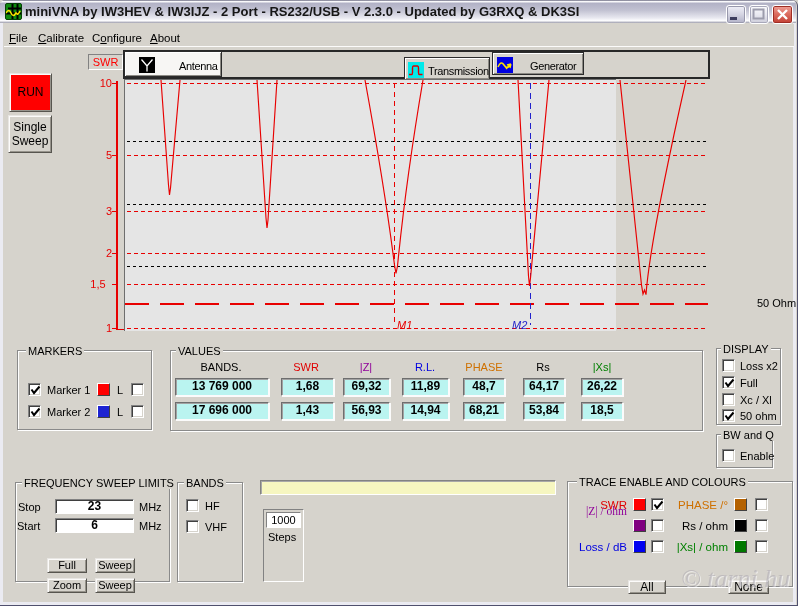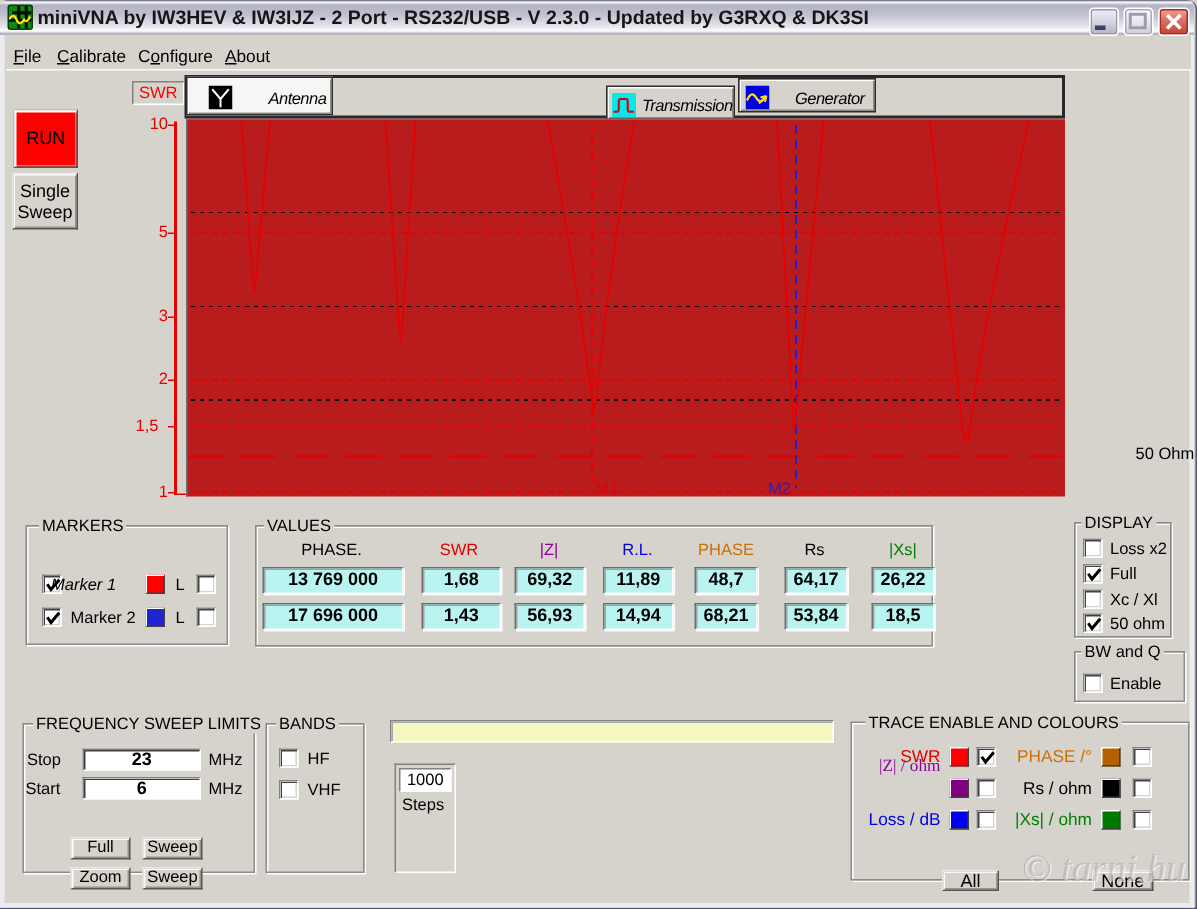--- a/index.html
+++ b/index.html
@@ -67,21 +67,21 @@
 <div class="abs btn" style="left:9px; top:57px; width:43px; height:39px; background:#ff0000;">
   <div style="text-align:center; margin-top:11px; font-size:12px; color:#000;">RUN</div>
 </div>
 <div class="abs btn" style="left:8px; top:99px; width:44px; height:38px;">
   <div style="text-align:center; margin-top:4px; font-size:12px; line-height:14px;">Single<br>Sweep</div>
 </div>
 
 <div class="abs" style="left:88px; top:54px; width:35px; height:16px; border:1px solid; border-color:#828282 #fff #fff #828282; color:#f00; text-align:center; line-height:14px;">SWR</div>
 
 <div class="abs" style="left:123px; top:50px; width:587px; height:29px; border:2px solid #282828; background:#d6d3cc;"></div>
-<div id="tabs" class="abs" style="left:124px; top:51px; width:586px; height:28px;font-style:italic;">
+<div id="tabs" class="abs" style="left:124px; top:51px; width:586px; height:28px;">
     <div class="abs" style="left: 0px; top: 0px; width: 98px; height: 26px; border: 1px solid rgb(44, 44, 44); background: rgb(247, 246, 244); box-shadow: rgb(255, 255, 255) 1px 1px 0px inset, rgb(140, 138, 132) -1px -1px 0px inset;">
       <div style="position:absolute;left:14px;top:5px;width:16px;height:16px;"><svg width="16" height="16">
           <rect width="16" height="16" fill="#000"></rect>
           <path d="M2.5,2.5 L8,9 L13.5,2.5 M8,8.5 V14.5" stroke="#fff" stroke-width="1.3" fill="none"></path>
         </svg></div>
       <div style="position:absolute;left:54px;top:8px;white-space:nowrap;font-size:11px;letter-spacing:-0.35px;">Antenna</div>
     </div>
     <div class="abs" style="left: 280px; top: 6px; width: 86px; height: 23px; border: 1px solid rgb(44, 44, 44); background: rgb(214, 211, 204); box-shadow: rgb(255, 255, 255) 1px 1px 0px inset, rgb(140, 138, 132) -1px -1px 0px inset; text-align: right;">
       <div style="position:absolute;left:3px;top:4px;width:16px;height:16px;"><svg width="16" height="16">
           <rect width="16" height="16" fill="#00eaea"></rect>
@@ -92,21 +92,21 @@
     <div class="abs" style="left: 368px; top: 1px; width: 92px; height: 23px; border: 1px solid rgb(44, 44, 44); background: rgb(214, 211, 204); box-shadow: rgb(255, 255, 255) 1px 1px 0px inset, rgb(140, 138, 132) -1px -1px 0px inset;">
       <div style="position:absolute;left:4px;top:4px;width:16px;height:16px;"><svg width="16" height="16">
           <rect width="16" height="16" fill="#0000e0"></rect>
           <path d="M1,10 Q4,3 7,8 T13,8" stroke="#ffe400" stroke-width="1.5" fill="none"></path>
           <path d="M9,12 L14,7 M14,7 l-4,1 M14,7 l-1,4" stroke="#ffe400" stroke-width="1.3" fill="none"></path>
         </svg></div>
       <div style="position:absolute;left:37px;top:7px;white-space:nowrap;font-size:11px;letter-spacing:-0.35px;">Generator</div>
     </div>
   </div>
 
-<div class="abs" style="left:124px; top:79px; width:586px; height:252px; background:#b91c1c; border-top:1px solid #6e6e6e; border-left:1px solid #6e6e6e;">
+<div class="abs" style="left:124px; top:79px; width:492px; height:252px; background:#e5e5e5; border-top:1px solid #6e6e6e; border-left:1px solid #6e6e6e;font-style:italic;">
   <svg id="chart" width="584" height="250" style="position:absolute; left:0; top:0;">
       <line x1="2" y1="3.5" x2="583" y2="3.5" stroke="#e80000" stroke-width="1" shape-rendering="crispEdges" stroke-dasharray="4,3"></line>
       <line x1="2" y1="75.2" x2="583" y2="75.2" stroke="#e80000" stroke-width="1" shape-rendering="crispEdges" stroke-dasharray="4,3"></line>
       <line x1="2" y1="131.8" x2="583" y2="131.8" stroke="#e80000" stroke-width="1" shape-rendering="crispEdges" stroke-dasharray="4,3"></line>
       <line x1="2" y1="173.2" x2="583" y2="173.2" stroke="#e80000" stroke-width="1" shape-rendering="crispEdges" stroke-dasharray="4,3"></line>
       <line x1="2" y1="204.4" x2="583" y2="204.4" stroke="#e80000" stroke-width="1" shape-rendering="crispEdges" stroke-dasharray="4,3"></line>
       <line x1="2" y1="248.1" x2="583" y2="248.1" stroke="#e80000" stroke-width="1" shape-rendering="crispEdges" stroke-dasharray="4,3"></line>
       <line x1="2" y1="61.8" x2="583" y2="61.8" stroke="#000" stroke-width="1" shape-rendering="crispEdges" stroke-dasharray="3,3"></line>
       <line x1="2" y1="124.2" x2="583" y2="124.2" stroke="#000" stroke-width="1" shape-rendering="crispEdges" stroke-dasharray="3,3"></line>
       <line x1="2" y1="186.6" x2="583" y2="186.6" stroke="#000" stroke-width="1" shape-rendering="crispEdges" stroke-dasharray="3,3"></line>
@@ -144,39 +144,39 @@
 <div class="lbl" style="left:757px; top:297px; font-size:11px;">50 Ohm</div>
 
 <div class="abs group" style="left:17px; top:350px; width:135px; height:80px;">
   <span class="legend" style="left:8px;">MARKERS</span>
 </div>
 <div class="cb" style="left:28px; top:383px;">
     <svg width="11" height="11">
       <path d="M1.5,4.5 L4,8 L9.5,1.5" stroke="#000" stroke-width="2" fill="none"></path>
     </svg>
   </div>
-<div class="lbl" style="left:34px; top:384px;font-style:italic;">Marker 1</div>
+<div class="lbl" style="left:47px; top:384px;">Marker 1</div>
 <div class="swatch" style="left:97px; top:383px; background:#f00;"></div>
 <div class="lbl" style="left:117px; top:384px;">L</div>
 <div class="cb" style="left:131px; top:383px;"></div>
 <div class="cb" style="left:28px; top:405px;">
     <svg width="11" height="11">
       <path d="M1.5,4.5 L4,8 L9.5,1.5" stroke="#000" stroke-width="2" fill="none"></path>
     </svg>
   </div>
 <div class="lbl" style="left:47px; top:406px;">Marker 2</div>
 <div class="swatch" style="left:97px; top:405px; background:#1d24d2;"></div>
 <div class="lbl" style="left:117px; top:406px;">L</div>
 <div class="cb" style="left:131px; top:405px;"></div>
 
-<div class="abs group" style="left:170px; top:350px; width:452px; height:81px;">
+<div class="abs group" style="left:170px; top:350px; width:533px; height:81px;">
   <span class="legend" style="left:5px;">VALUES</span>
 </div>
 <div id="valhdrs">
-    <div class="lbl" style="left: 181px; top: 361px; width: 80px; text-align: center; color: rgb(0, 0, 0);">PHASE.</div>
+    <div class="lbl" style="left: 181px; top: 361px; width: 80px; text-align: center; color: rgb(0, 0, 0);">BANDS.</div>
     <div class="lbl" style="left: 266px; top: 361px; width: 80px; text-align: center; color: rgb(224, 0, 0);">SWR</div>
     <div class="lbl" style="left: 326px; top: 361px; width: 80px; text-align: center; color: rgb(144, 0, 154);">|Z|</div>
     <div class="lbl" style="left: 385px; top: 361px; width: 80px; text-align: center; color: rgb(0, 0, 224);">R.L.</div>
     <div class="lbl" style="left: 444px; top: 361px; width: 80px; text-align: center; color: rgb(206, 112, 0);">PHASE</div>
     <div class="lbl" style="left: 503px; top: 361px; width: 80px; text-align: center; color: rgb(0, 0, 0);">Rs</div>
     <div class="lbl" style="left: 562px; top: 361px; width: 80px; text-align: center; color: rgb(0, 128, 0);">|Xs|</div>
   </div>
 <div id="valboxes">
     <div class="abs" style="border-width: 1px; border-style: solid; border-image: initial; border-color: rgb(110, 110, 110) rgb(251, 251, 251) rgb(251, 251, 251) rgb(110, 110, 110); box-shadow: rgb(251, 251, 251) 1px 1px 0px, rgb(162, 162, 162) 1px 1px 0px inset; left: 175px; top: 378px; width: 94px; height: 18px; background: rgb(186, 244, 240); text-align: center; font-weight: bold; font-size: 12px; line-height: 15px;">13 769 000</div>
     <div class="abs" style="border-width: 1px; border-style: solid; border-image: initial; border-color: rgb(110, 110, 110) rgb(251, 251, 251) rgb(251, 251, 251) rgb(110, 110, 110); box-shadow: rgb(251, 251, 251) 1px 1px 0px, rgb(162, 162, 162) 1px 1px 0px inset; left: 175px; top: 402px; width: 94px; height: 18px; background: rgb(186, 244, 240); text-align: center; font-weight: bold; font-size: 12px; line-height: 15px;">17 696 000</div>
@@ -209,21 +209,21 @@
     <div class="cb" style="left: 722px; top: 393px;"></div>
     <div class="lbl" style="left: 740px; top: 394px;">Xc / Xl</div>
     <div class="cb" style="left: 722px; top: 409px;">
       <svg width="11" height="11">
         <path d="M1.5,4.5 L4,8 L9.5,1.5" stroke="#000" stroke-width="2" fill="none"></path>
       </svg>
     </div>
     <div class="lbl" style="left: 740px; top: 410px;">50 ohm</div>
   </div>
 
-<div class="abs group" style="left:716px; top:434px; width:74px; height:34px;">
+<div class="abs group" style="left:716px; top:434px; width:57px; height:34px;">
   <span class="legend" style="left:4px;">BW and Q</span>
 </div>
 <div class="cb" style="left:722px; top:449px;"></div>
 <div class="lbl" style="left:740px; top:450px;">Enable</div>
 
 <div class="abs group" style="left:15px; top:482px; width:155px; height:100px;">
   <span class="legend" style="left:6px;">FREQUENCY SWEEP LIMITS</span>
 </div>
 <div class="lbl" style="left:18px; top:501px;">Stop</div>
 <div class="abs sunk" style="left:55px; top:499px; width:79px; height:15px; background:#fff; text-align:center; font-weight:bold; font-size:12px; line-height:13px;">23</div>

